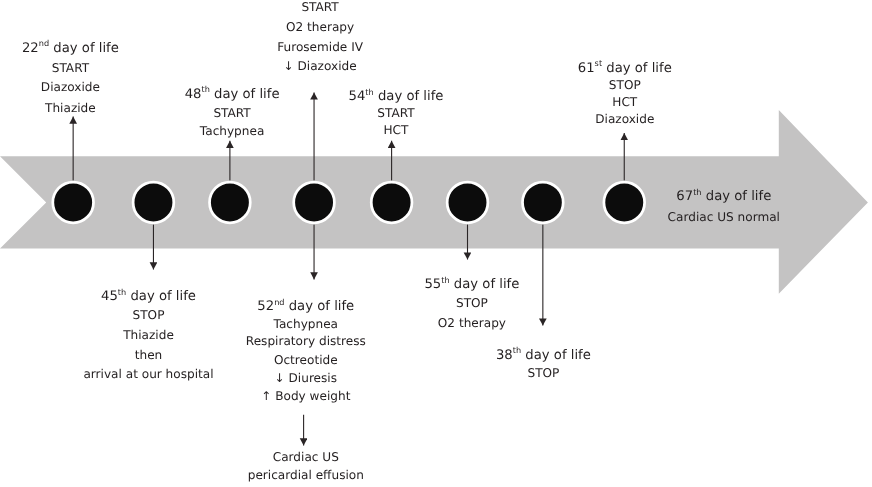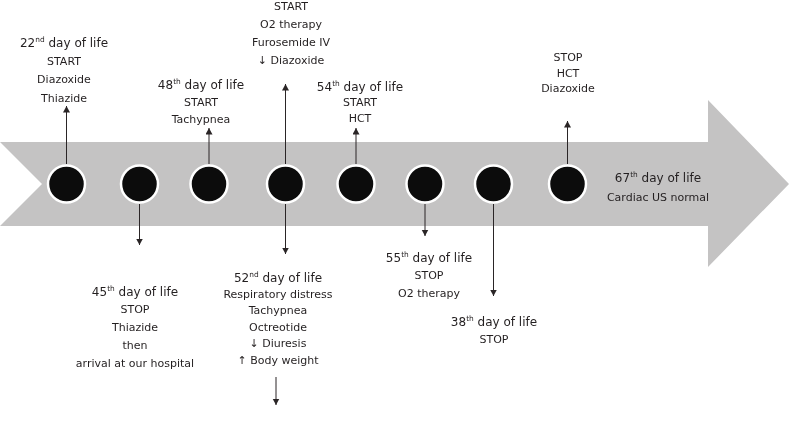--- a/index.html
+++ b/index.html
@@ -22,25 +22,25 @@
     transform: translateX(-50%);
     text-align: center;
     white-space: nowrap;
     font-size: 11px;
     line-height: 17px;
   }
   .block .title { font-weight: normal; font-size: 12px; }
   .block sup { font-size: 0.62em; vertical-align: super; }
   .b-day22     { left: 64px;  top: 31px;  line-height: 18.5px; }
   .b-topcenter { left: 291px; top: -2px;  line-height: 18px; }
-  .b-day48     { left: 201px; top: 73px;  line-height: 17px; }
+  .b-day48     { left: 211px; top: 73px;  line-height: 17px; }
   .b-day54     { left: 360px; top: 76px;  line-height: 16px; }
   .b-day61     { left: 568px; top: 50px;  line-height: 15.5px; }
   .b-day67     { left: 658px; top: 165px; line-height: 19px; }
-  .b-day45     { left: 135px; top: 257px; line-height: 18px; margin-top: 23px; }
+  .b-day45     { left: 135px; top: 257px; line-height: 18px; }
   .b-day52     { left: 278px; top: 267px; line-height: 16.5px; }
   .b-cardiac   { left: 278px; top: 408px; line-height: 16px; }
   .b-day55     { left: 429px; top: 246px; line-height: 18px; }
   .b-day56     { left: 494px; top: 310px; line-height: 18px; }
 </style>
 </head>
 <body>
 
 <div class="canvas">
 
@@ -98,47 +98,52 @@
     <div>Tachypnea</div>
   </div>
 
   <div class="block b-day54">
     <div class="title"><span>54</span><sup>th</sup><span> day of life</span></div>
     <div>START</div>
     <div>HCT</div>
   </div>
 
   <div class="block b-day61">
+    <div class="title"><span>61</span><sup>st</sup><span> day of life</span></div>
     <div>STOP</div>
     <div>HCT</div>
     <div>Diazoxide</div>
   </div>
 
   <div class="block b-day67">
     <div class="title"><span>67</span><sup>th</sup><span> day of life</span></div>
     <div>Cardiac US normal</div>
   </div>
 
   <div class="block b-day45">
     <div class="title"><span>45</span><sup>th</sup><span> day of life</span></div>
     <div>STOP</div>
     <div>Thiazide</div>
     <div>then</div>
     <div>arrival at our hospital</div>
   </div>
 
   <div class="block b-day52">
     <div class="title"><span>52</span><sup>nd</sup><span> day of life</span></div>
+    <div>Tachypnea</div>
     <div>Respiratory distress</div>
-    <div>Tachypnea</div>
     <div>Octreotide</div>
     <div>↓ Diuresis</div>
     <div>↑ Body weight</div>
   </div>
 
+  <div class="block b-cardiac">
+    <div>Cardiac US</div>
+    <div>pericardial effusion</div>
+  </div>
 
   <div class="block b-day55">
     <div class="title"><span>55</span><sup>th</sup><span> day of life</span></div>
     <div>STOP</div>
     <div>O2 therapy</div>
   </div>
 
   <div class="block b-day56">
     <div class="title"><span>38</span><sup>th</sup><span> day of life</span></div>
     <div>STOP</div>

